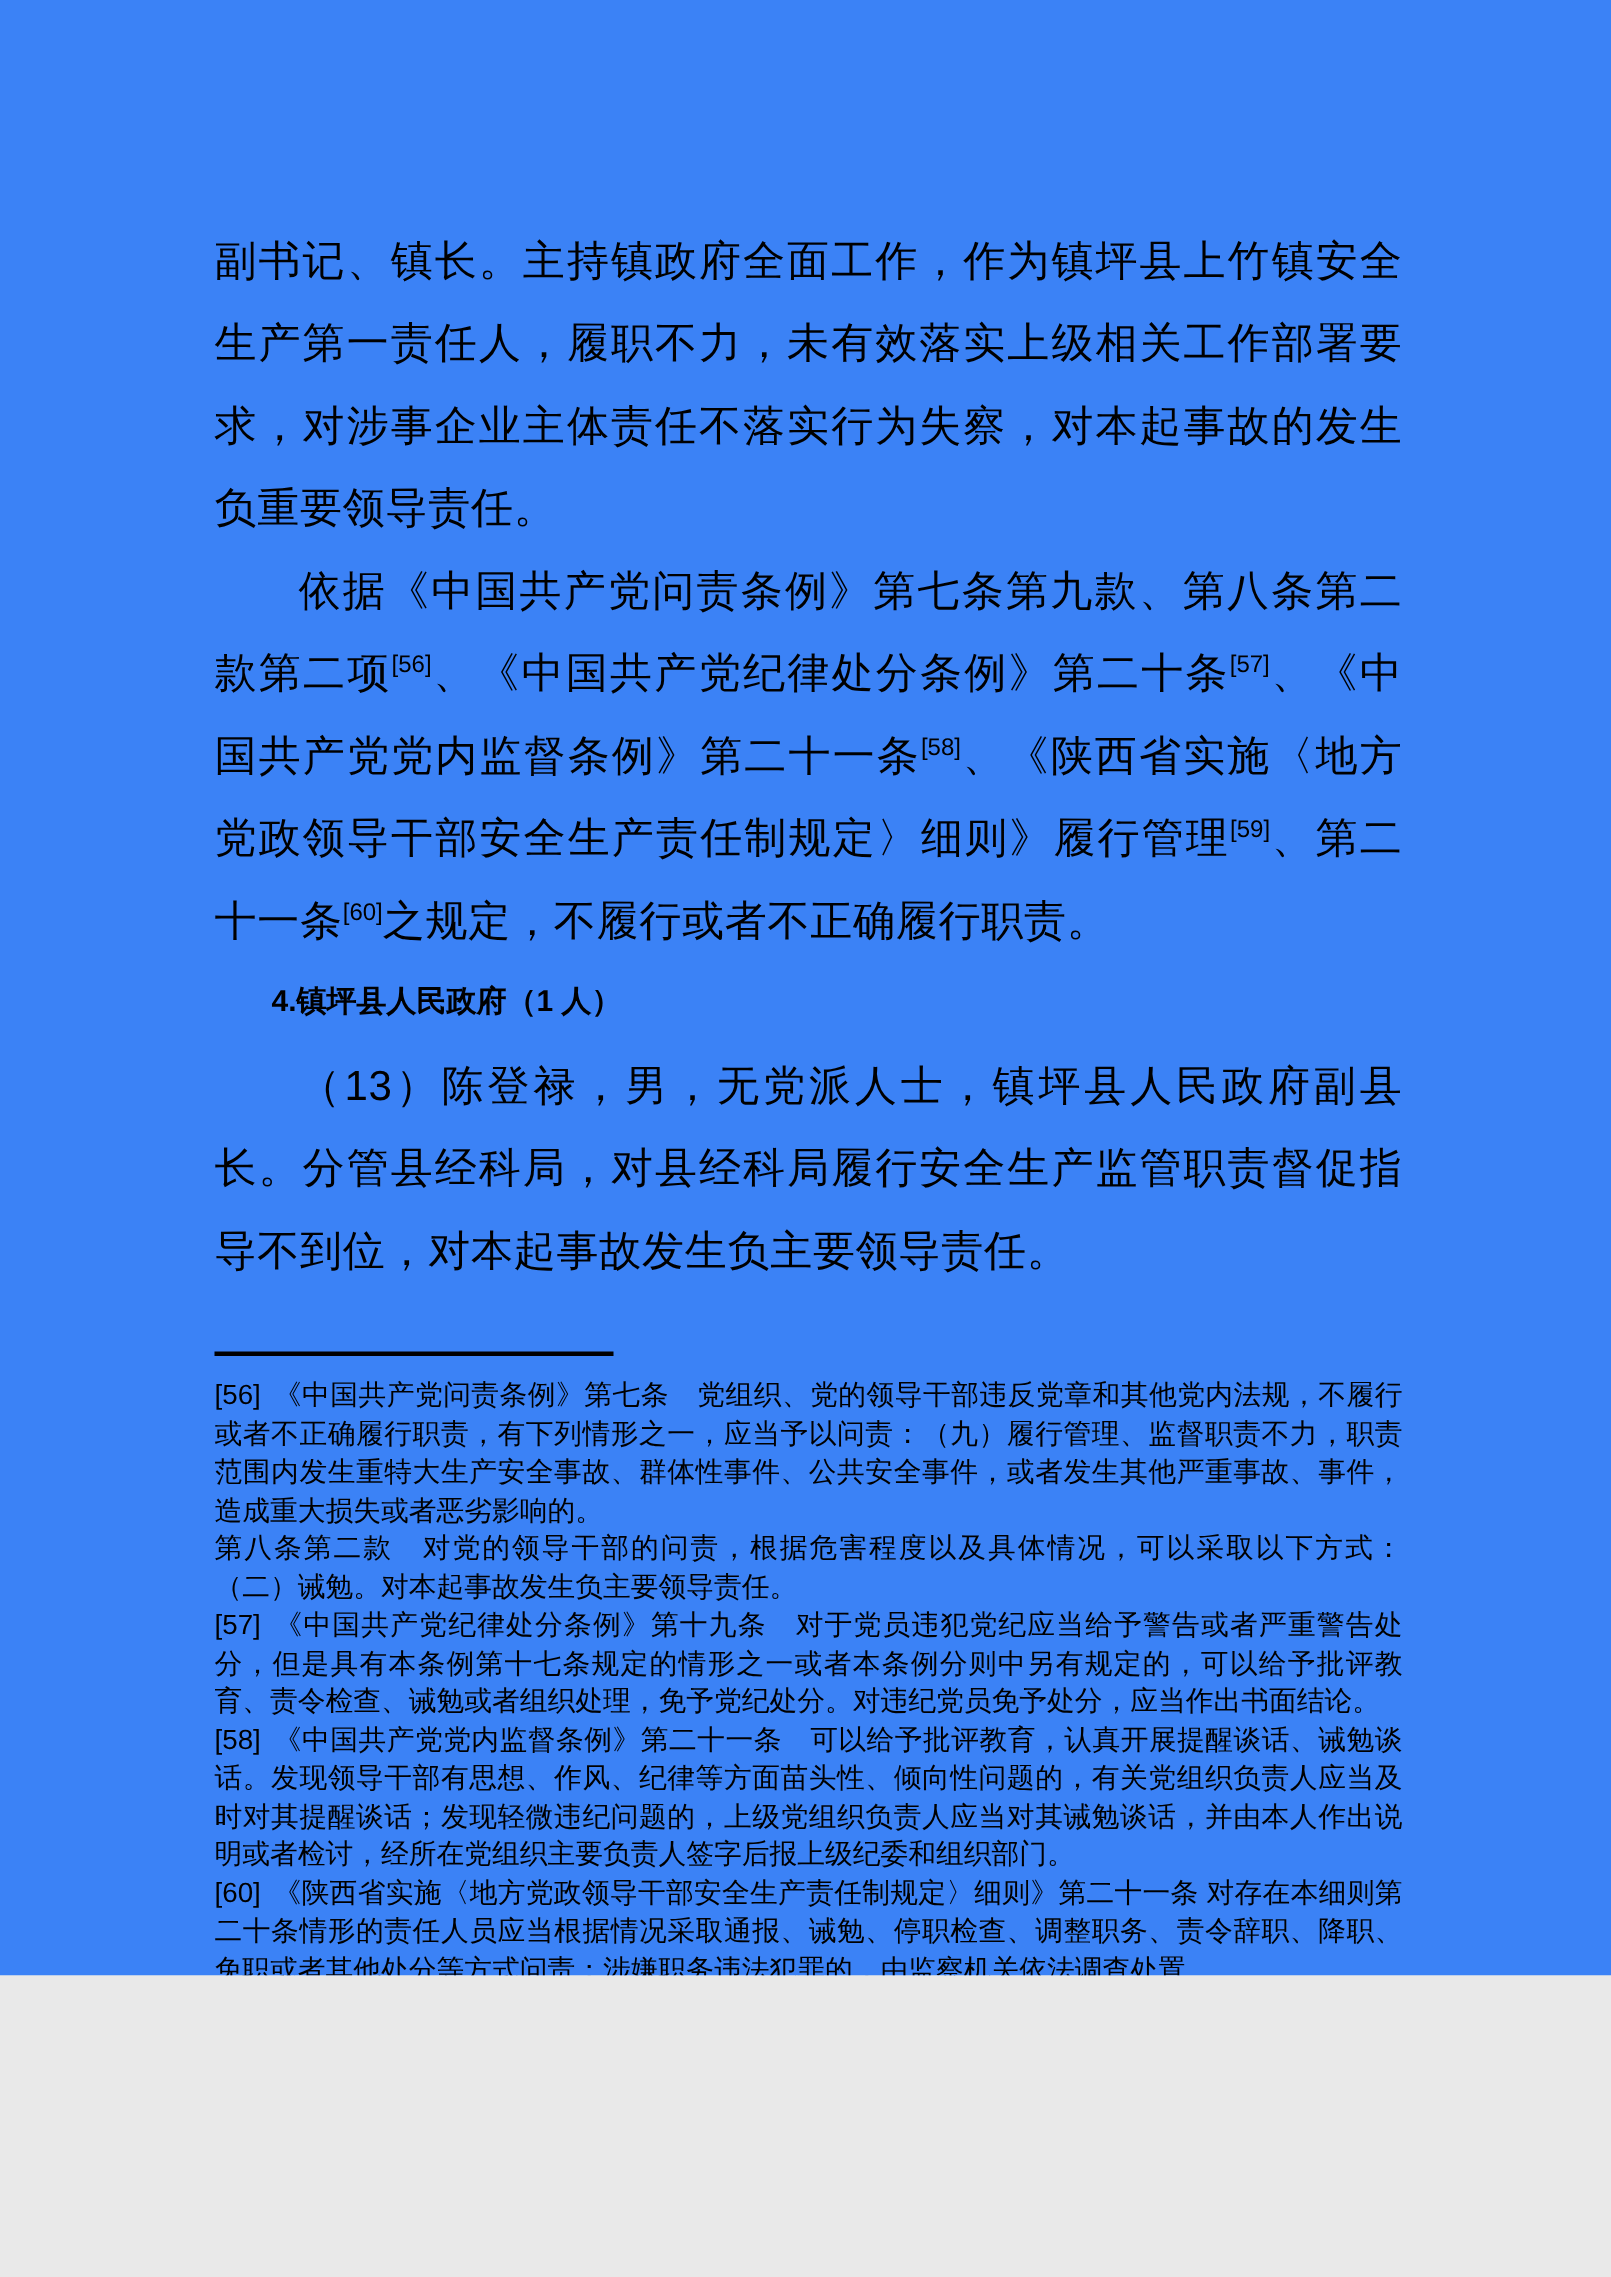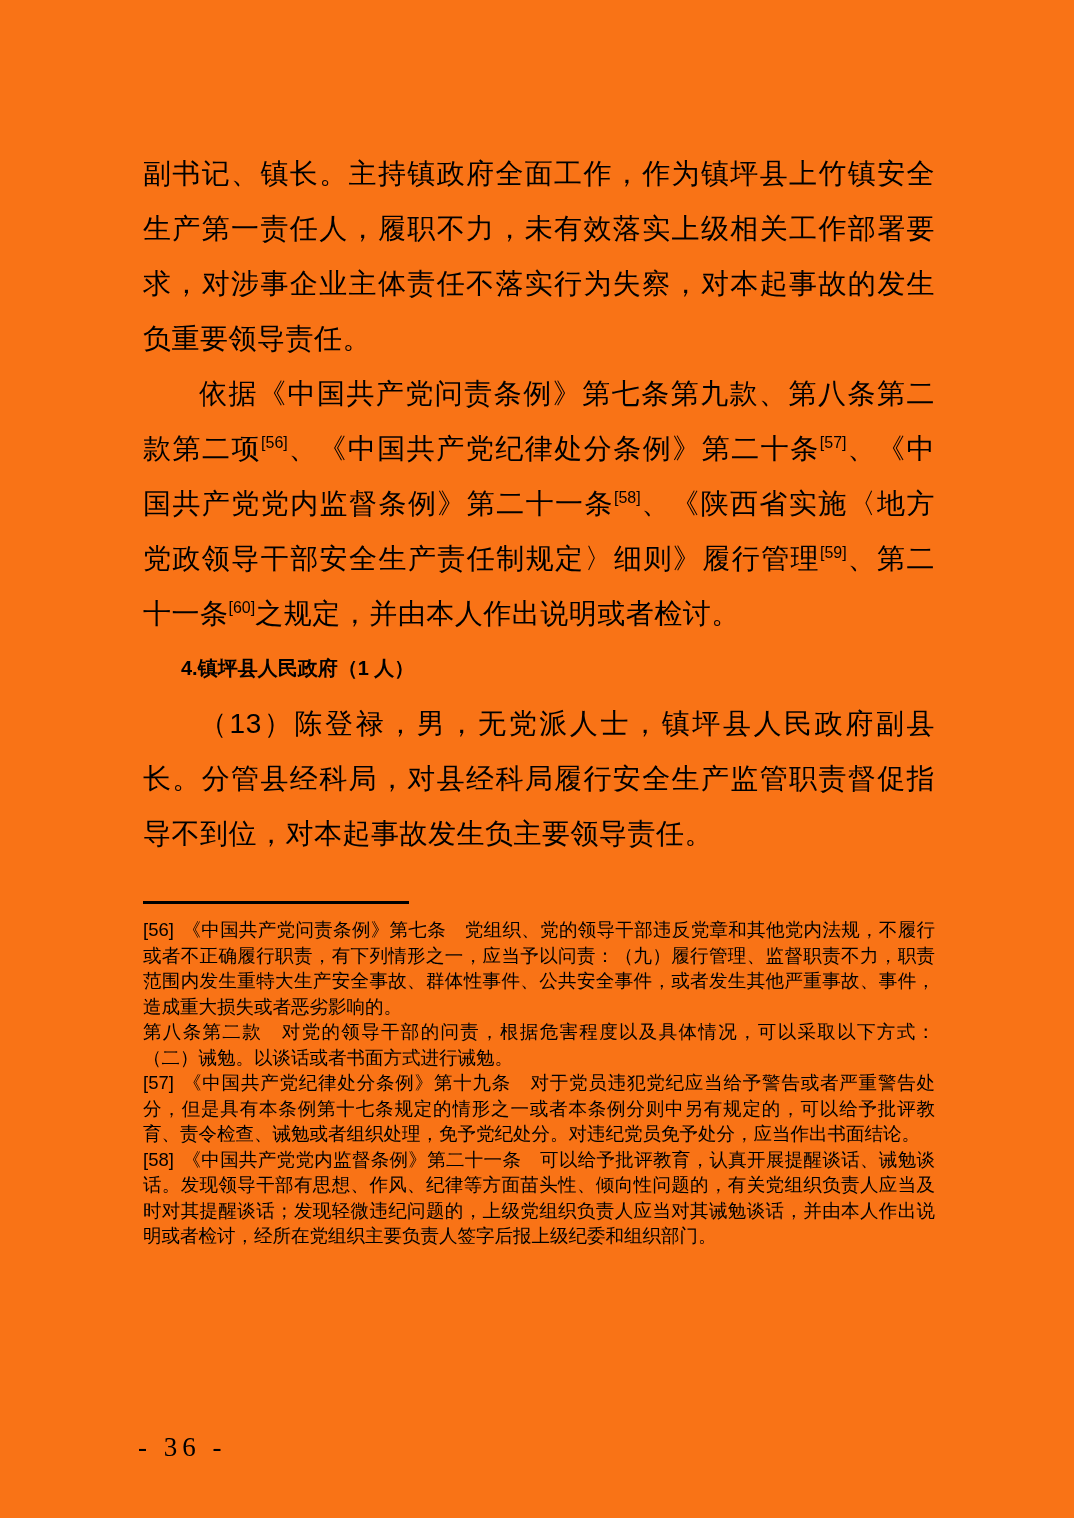--- a/index.html
+++ b/index.html
@@ -1,20 +1,20 @@
 <!DOCTYPE html>
 <html><head>
 <meta charset="utf-8">
 <style>
   html, body { margin: 0; padding: 0; background: #e9e9e9; }
   .page {
     position: relative;
     width: 1074px;
-    height: 1518px;
-    background: #f97316;
+    height: 1317px;
+    background: #3b82f6;
     margin: 0 auto;
     overflow: hidden;
     font-family: "Liberation Sans", sans-serif;
     color: #000000;
   }
   .content {
     position: absolute;
     left: 143px;
     top: 146px;
     width: 792px;
@@ -74,41 +74,44 @@
   }
 </style>
 </head>
 <body>
 
 <div class="page">
 
   <div class="content">
     <p class="para no-indent">副书记、镇长。主持镇政府全面工作，作为镇坪县上竹镇安全生产第一责任人，履职不力，未有效落实上级相关工作部署要求，对涉事企业主体责任不落实行为失察，对本起事故的发生负重要领导责任。</p>
 
-    <p class="para indent"><span>依据《中国共产党问责条例》第七条第九款、第八条第二款第二项</span><sup class="fn-ref">[56]</sup><span>、《中国共产党纪律处分条例》第二十条</span><sup class="fn-ref">[57]</sup><span>、《中国共产党党内监督条例》第二十一条</span><sup class="fn-ref">[58]</sup><span>、《陕西省实施〈地方党政领导干部安全生产责任制规定〉细则》履行管理</span><sup class="fn-ref">[59]</sup><span>、第二十一条</span><sup class="fn-ref">[60]</sup><span>之规定，并由本人作出说明或者检讨。</span></p>
+    <p class="para indent"><span>依据《中国共产党问责条例》第七条第九款、第八条第二款第二项</span><sup class="fn-ref">[56]</sup><span>、《中国共产党纪律处分条例》第二十条</span><sup class="fn-ref">[57]</sup><span>、《中国共产党党内监督条例》第二十一条</span><sup class="fn-ref">[58]</sup><span>、《陕西省实施〈地方党政领导干部安全生产责任制规定〉细则》履行管理</span><sup class="fn-ref">[59]</sup><span>、第二十一条</span><sup class="fn-ref">[60]</sup><span>之规定，不履行或者不正确履行职责。</span></p>
 
     <p class="heading">4.镇坪县人民政府（1 人）</p>
 
     <p class="para indent">（13）陈登禄，男，无党派人士，镇坪县人民政府副县长。分管县经科局，对县经科局履行安全生产监管职责督促指导不到位，对本起事故发生负主要领导责任。</p>
   </div>
 
   <div class="footnotes">
     <div class="fn-sep"></div>
 
     <div class="footnote">
       <p><span class="fn-marker">[56]</span><span>《中国共产党问责条例》第七条　党组织、党的领导干部违反党章和其他党内法规，不履行或者不正确履行职责，有下列情形之一，应当予以问责：（九）履行管理、监督职责不力，职责范围内发生重特大生产安全事故、群体性事件、公共安全事件，或者发生其他严重事故、事件，造成重大损失或者恶劣影响的。</span></p>
-      <p>第八条第二款　对党的领导干部的问责，根据危害程度以及具体情况，可以采取以下方式：（二）诫勉。以谈话或者书面方式进行诫勉。</p>
+      <p>第八条第二款　对党的领导干部的问责，根据危害程度以及具体情况，可以采取以下方式：（二）诫勉。对本起事故发生负主要领导责任。</p>
     </div>
 
     <div class="footnote">
       <p><span class="fn-marker">[57]</span><span>《中国共产党纪律处分条例》第十九条　对于党员违犯党纪应当给予警告或者严重警告处分，但是具有本条例第十七条规定的情形之一或者本条例分则中另有规定的，可以给予批评教育、责令检查、诫勉或者组织处理，免予党纪处分。对违纪党员免予处分，应当作出书面结论。</span></p>
     </div>
 
     <div class="footnote">
       <p><span class="fn-marker">[58]</span><span>《中国共产党党内监督条例》第二十一条　可以给予批评教育，认真开展提醒谈话、诫勉谈话。发现领导干部有思想、作风、纪律等方面苗头性、倾向性问题的，有关党组织负责人应当及时对其提醒谈话；发现轻微违纪问题的，上级党组织负责人应当对其诫勉谈话，并由本人作出说明或者检讨，经所在党组织主要负责人签字后报上级纪委和组织部门。</span></p>
     </div>
 
 
+    <div class="footnote">
+      <p><span class="fn-marker">[60]</span><span>《陕西省实施〈地方党政领导干部安全生产责任制规定〉细则》第二十一条 对存在本细则第二十条情形的责任人员应当根据情况采取通报、诫勉、停职检查、调整职务、责令辞职、降职、免职或者其他处分等方式问责；涉嫌职务违法犯罪的，由监察机关依法调查处置。</span></p>
+    </div>
   </div>
 
   <div class="page-num">- 36 -</div>
 
 </div>
 
 </body></html>

